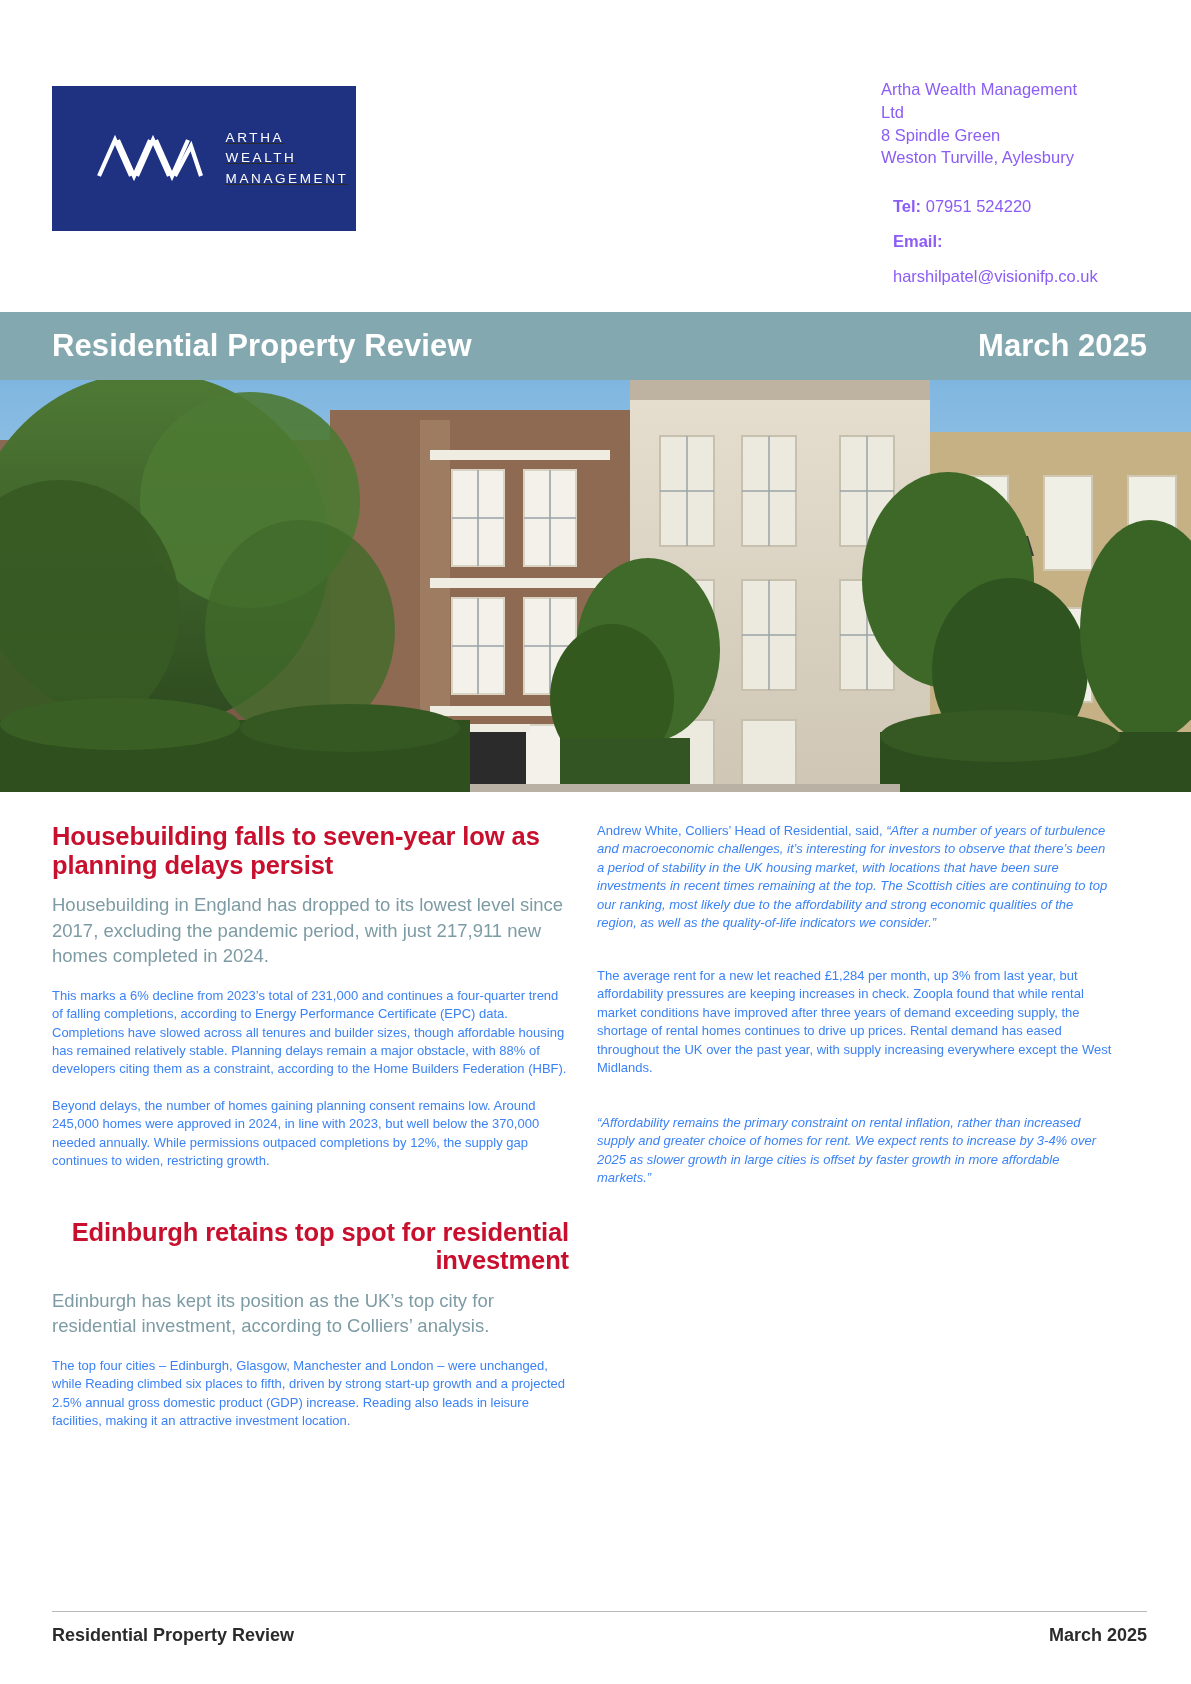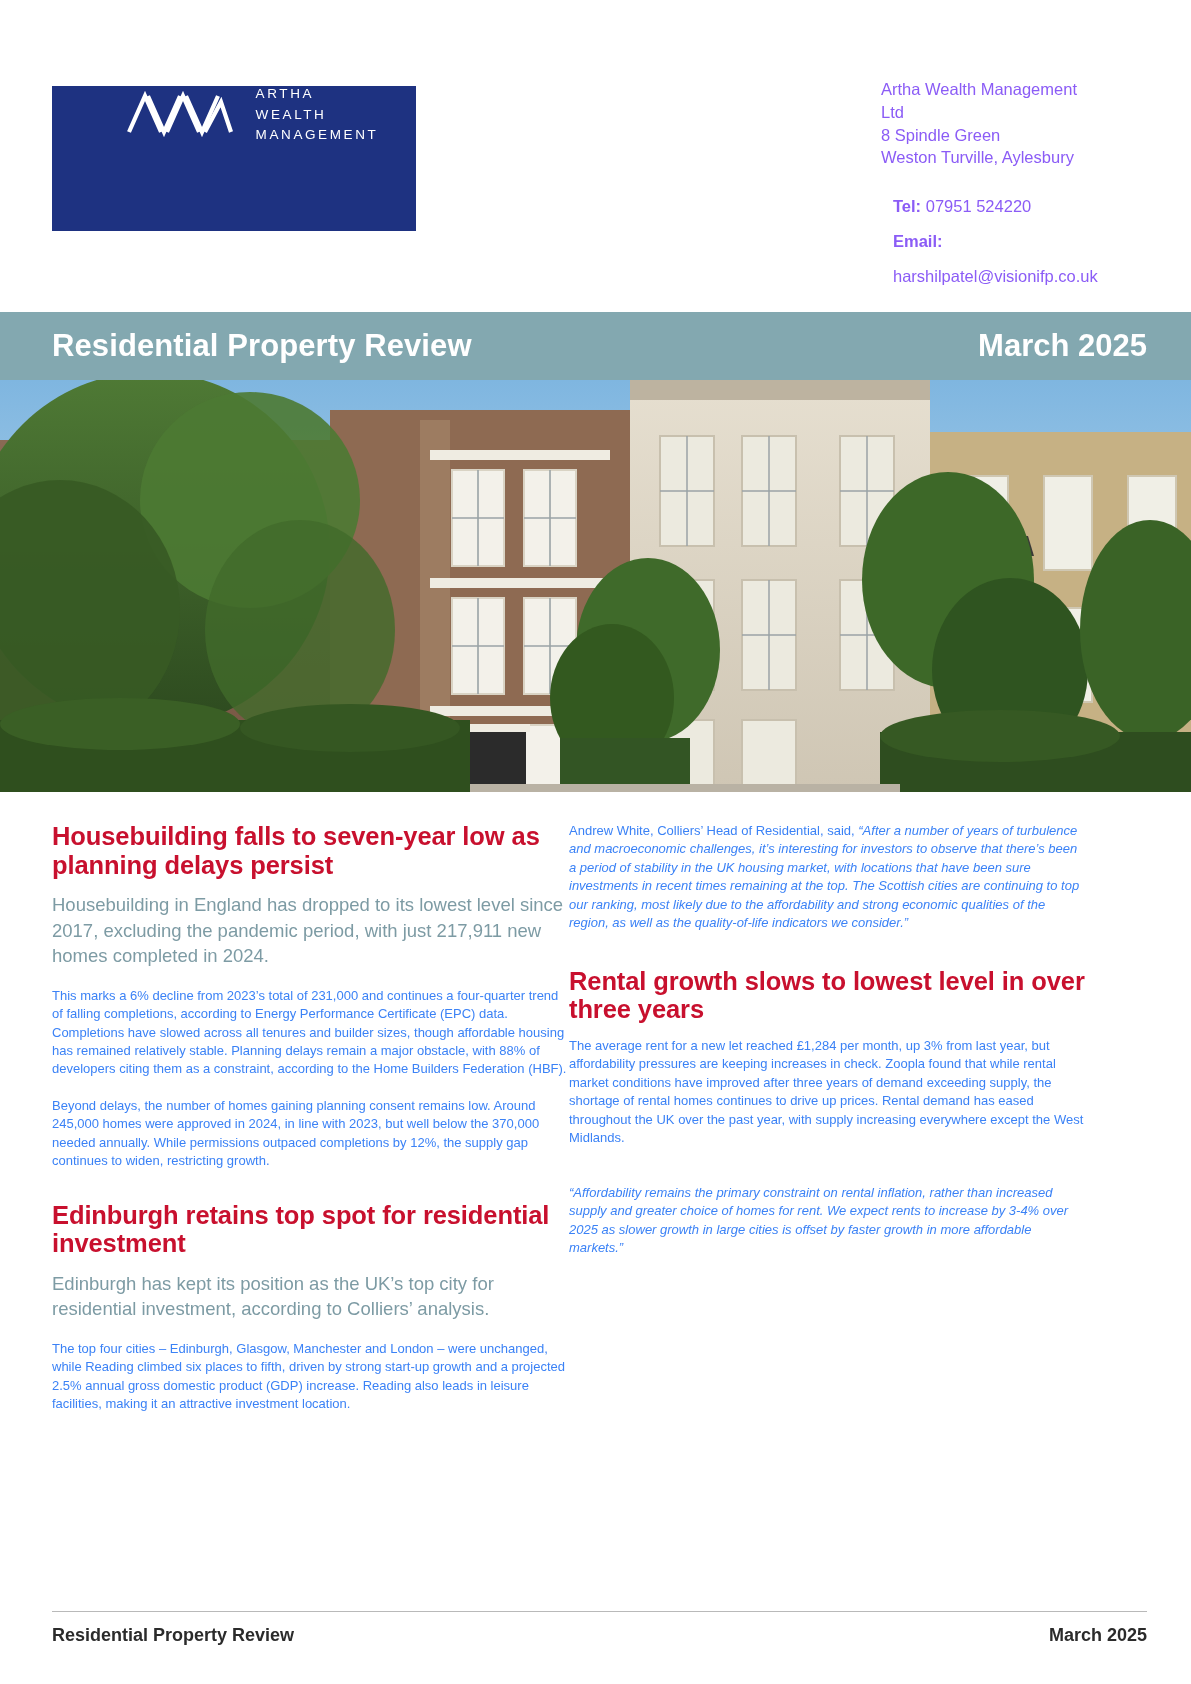--- a/index.html
+++ b/index.html
@@ -17,25 +17,26 @@
 
   
   .masthead {
     height: 312px;
     position: relative;
     background: #ffffff;
   }
   .logo-box {
     position: absolute;
     left: 52px; top: 86px;
-    width: 364px; height: 145px;
+    width: 304px; height: 145px;
     background: #1e3281;
     display: flex;
-    align-items: flex-start;
+    align-items: center;
     justify-content: center;
+    text-decoration: underline;
   }
   .logo-inner {
     display: flex;
     align-items: center;
     gap: 22px;
     transform: translateX(18px);
   }
   .logo-mark { display: block; }
   .logo-words {
     display: flex;
@@ -91,35 +92,36 @@
     position: relative;
     overflow: hidden;
     background: #8aa27a;
   }
   .hero svg { display: block; }
 
   
   .content {
     padding: 30px 44px 0 52px;
     display: flex;
+    gap: 28px;
   }
   .col {
     width: 517px;
     flex: 0 0 517px;
   }
 
   h2.head {
     color: #c8102e;
     font-size: 25.5px;
     line-height: 1.12;
     font-weight: 700;
     margin: 0 0 13px 0;
     letter-spacing: -.1px;
   }
-  .col .block + .block h2.head { margin-top: 30px; }
+  .col .block + .block h2.head { margin-top: 47px; text-align: right; }
 
   p.stand {
     color: #7d9ba4;
     font-size: 18.5px;
     line-height: 1.38;
     margin: 0 0 18px 0;
     font-weight: 400;
   }
   p.body {
     font-size: 13px;
@@ -308,21 +310,20 @@
       <p class="body tight">The top four cities – Edinburgh, Glasgow, Manchester and London – were unchanged, while Reading climbed six places to fifth, driven by strong start-up growth and a projected 2.5% annual gross domestic product (GDP) increase. Reading also leads in leisure facilities, making it an attractive investment location.</p>
     </div>
 
   </div>
 
   <div class="col">
 
     <p class="body"><span>Andrew White, Colliers’ Head of Residential, said, </span><span class="ital">“After a number of years of turbulence and macroeconomic challenges, it’s interesting for investors to observe that there’s been a period of stability in the UK housing market, with locations that have been sure investments in recent times remaining at the top. The Scottish cities are continuing to top our ranking, most likely due to the affordability and strong economic qualities of the region, as well as the quality-of-life indicators we consider.”</span></p>
 
     <div class="block gap-top">
-      <h2 class="head">Rental growth slows to lowest level in over three years</h2>
       <p class="body">The average rent for a new let reached £1,284 per month, up 3% from last year, but affordability pressures are keeping increases in check. Zoopla found that while rental market conditions have improved after three years of demand exceeding supply, the shortage of rental homes continues to drive up prices. Rental demand has eased throughout the UK over the past year, with supply increasing everywhere except the West Midlands.</p>
       <p class="body tight"><br><span class="ital">“Affordability remains the primary constraint on rental inflation, rather than increased supply and greater choice of homes for rent. We expect rents to increase by 3-4% over 2025 as slower growth in large cities is offset by faster growth in more affordable markets.”</span></p>
     </div>
 
   </div>
 
 </div>
 
 <div class="footer">
   <span>Residential Property Review</span>

